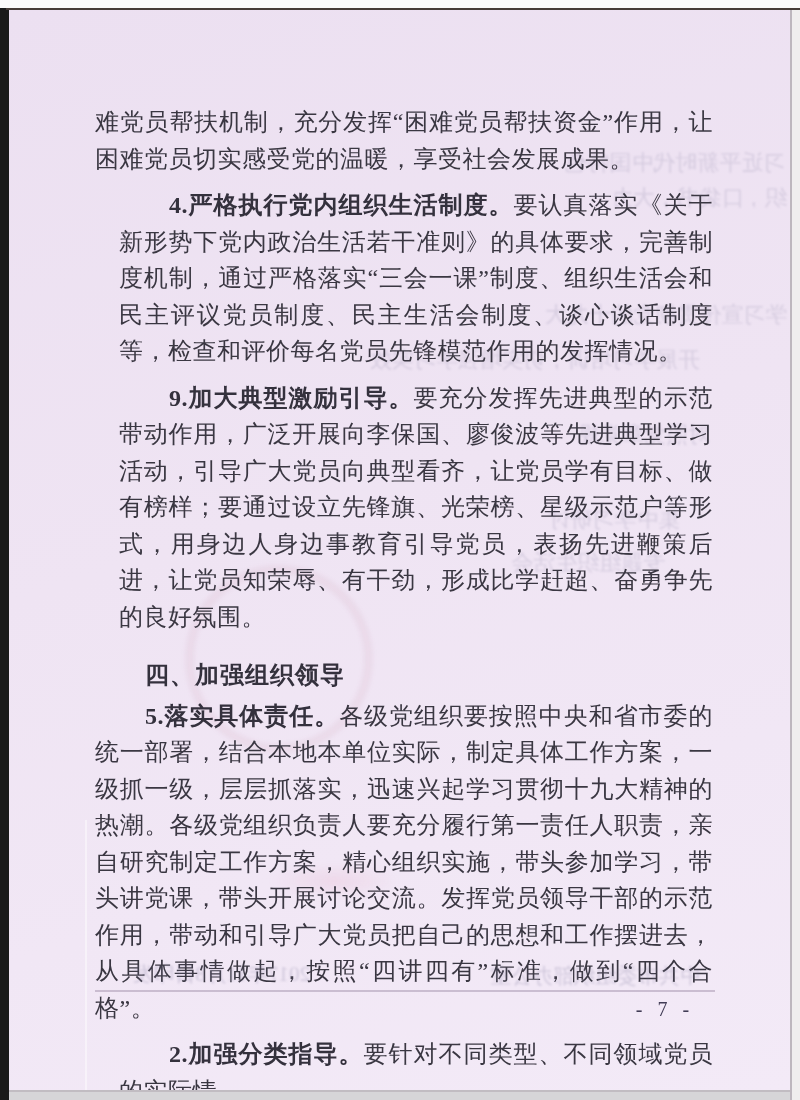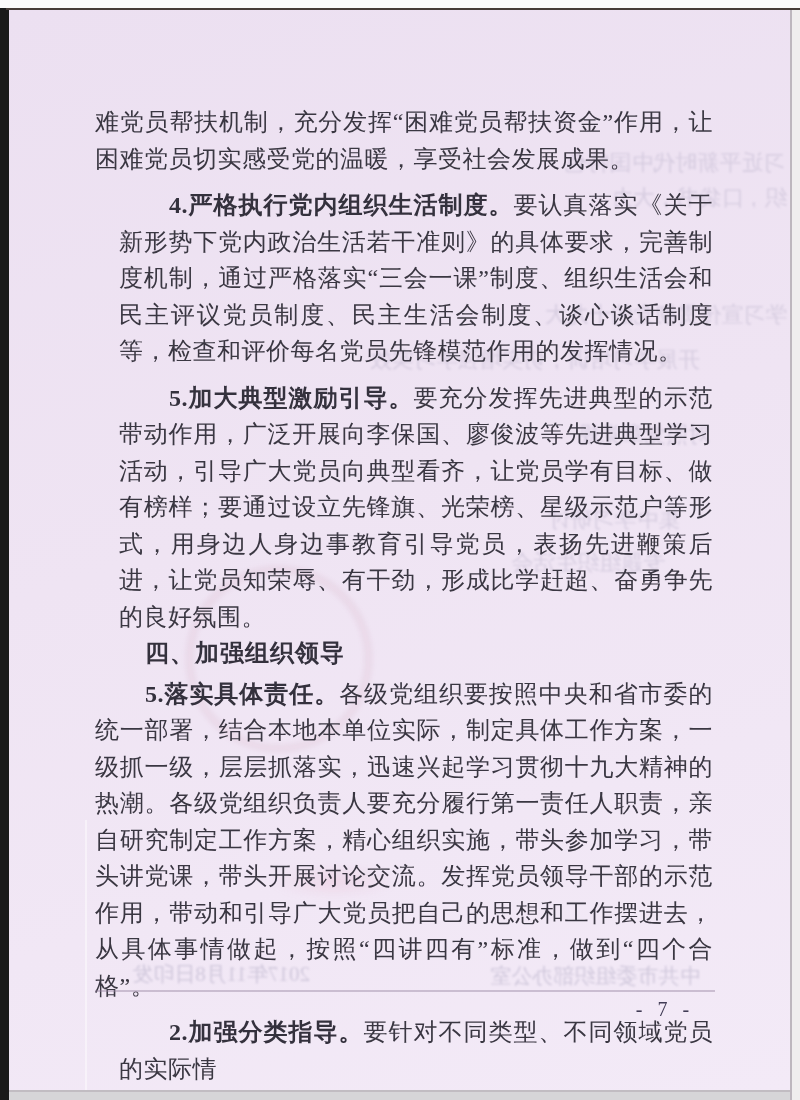--- a/index.html
+++ b/index.html
@@ -27,21 +27,21 @@
   .content {
     position:absolute; left:86px; top:94px; width:618px;
     font-size:24px; line-height:36.5px; color:#3a3742;
     text-align:justify; letter-spacing:0.5px;
   }
   .para { margin:0; }
   .para + .para { margin-top:10px;margin-left:24px; }
   .para.indent { text-indent:50px; }
   .lead { font-weight:700; color:#34313d; }
   .heading {
-    margin:0 0 4px 0; text-indent:50px;
+    margin:22px 0 4px 0; text-indent:50px;
     font-family:"Liberation Sans", sans-serif; font-weight:700;
     font-size:24px; color:#34313d; letter-spacing:1px;
   }
 
   
   .bleed {
     position:absolute; transform:scaleX(-1); filter:blur(1.1px);
     color:#817c9e; opacity:0.22; font-size:22px; white-space:nowrap;
     overflow:hidden; pointer-events:none;
   }
@@ -82,21 +82,21 @@
 
     <div class="stamp-bleed"></div>
     <div class="smudge"></div>
     <div class="crease"></div>
 
     <div class="content">
       <p class="para"><span>难党员帮扶机制，充分发挥“困难党员帮扶资金”作用，让困难党员切实感受党的温暖，享受社会发展成果。</span></p>
 
       <p class="para indent"><span class="lead">4.严格执行党内组织生活制度。</span><span>要认真落实《关于新形势下党内政治生活若干准则》的具体要求，完善制度机制，通过严格落实“三会一课”制度、组织生活会和民主评议党员制度、民主生活会制度、谈心谈话制度等，检查和评价每名党员先锋模范作用的发挥情况。</span></p>
 
-      <p class="para indent"><span class="lead">5.加大典型激励引导。</span><span>要充分发挥先进典型的示范带动作用，广泛开展向李保国、廖俊波等先进典型学习活动，引导广大党员向典型看齐，让党员学有目标、做有榜样；要通过设立先锋旗、光荣榜、星级示范户等形式，用身边人身边事教育引导党员，表扬先进鞭策后进，让党员知荣辱、有干劲，形成比学赶超、奋勇争先的良好氛围。</span></p>
+      <p class="para indent"><span class="lead">9.加大典型激励引导。</span><span>要充分发挥先进典型的示范带动作用，广泛开展向李保国、廖俊波等先进典型学习活动，引导广大党员向典型看齐，让党员学有目标、做有榜样；要通过设立先锋旗、光荣榜、星级示范户等形式，用身边人身边事教育引导党员，表扬先进鞭策后进，让党员知荣辱、有干劲，形成比学赶超、奋勇争先的良好氛围。</span></p>
 
       <p class="heading">四、加强组织领导</p>
 
       <p class="para indent"><span class="lead">5.落实具体责任。</span><span>各级党组织要按照中央和省市委的统一部署，结合本地本单位实际，制定具体工作方案，一级抓一级，层层抓落实，迅速兴起学习贯彻十九大精神的热潮。各级党组织负责人要充分履行第一责任人职责，亲自研究制定工作方案，精心组织实施，带头参加学习，带头讲党课，带头开展讨论交流。发挥党员领导干部的示范作用，带动和引导广大党员把自己的思想和工作摆进去，从具体事情做起，按照“四讲四有”标准，做到“四个合格”。</span></p>
 
       <p class="para indent"><span class="lead">2.加强分类指导。</span><span>要针对不同类型、不同领域党员的实际情</span></p>
     </div>
 
     <div class="bleed footer" style="left:86px; top:950px; width:215px;">2017年11月8日印发</div>
     <div class="bleed footer" style="left:391px; top:952px; width:300px;">中共市委组织部办公室</div>

